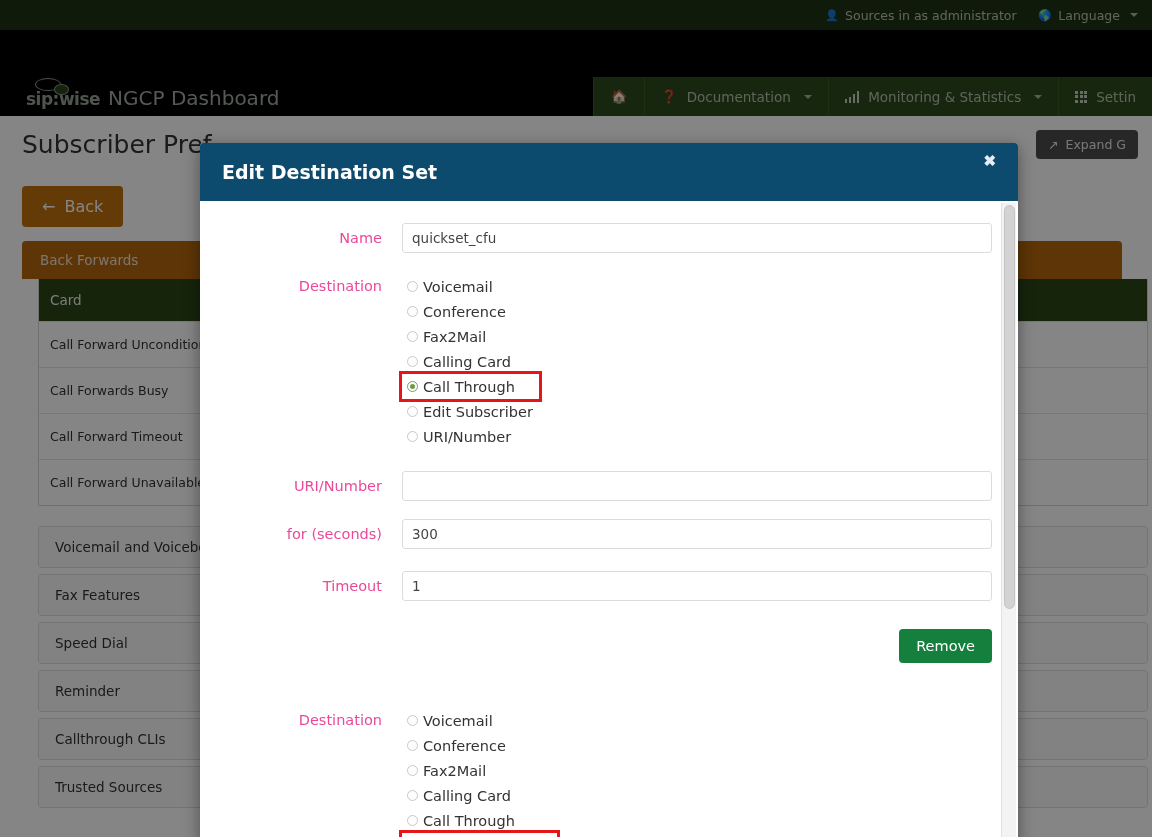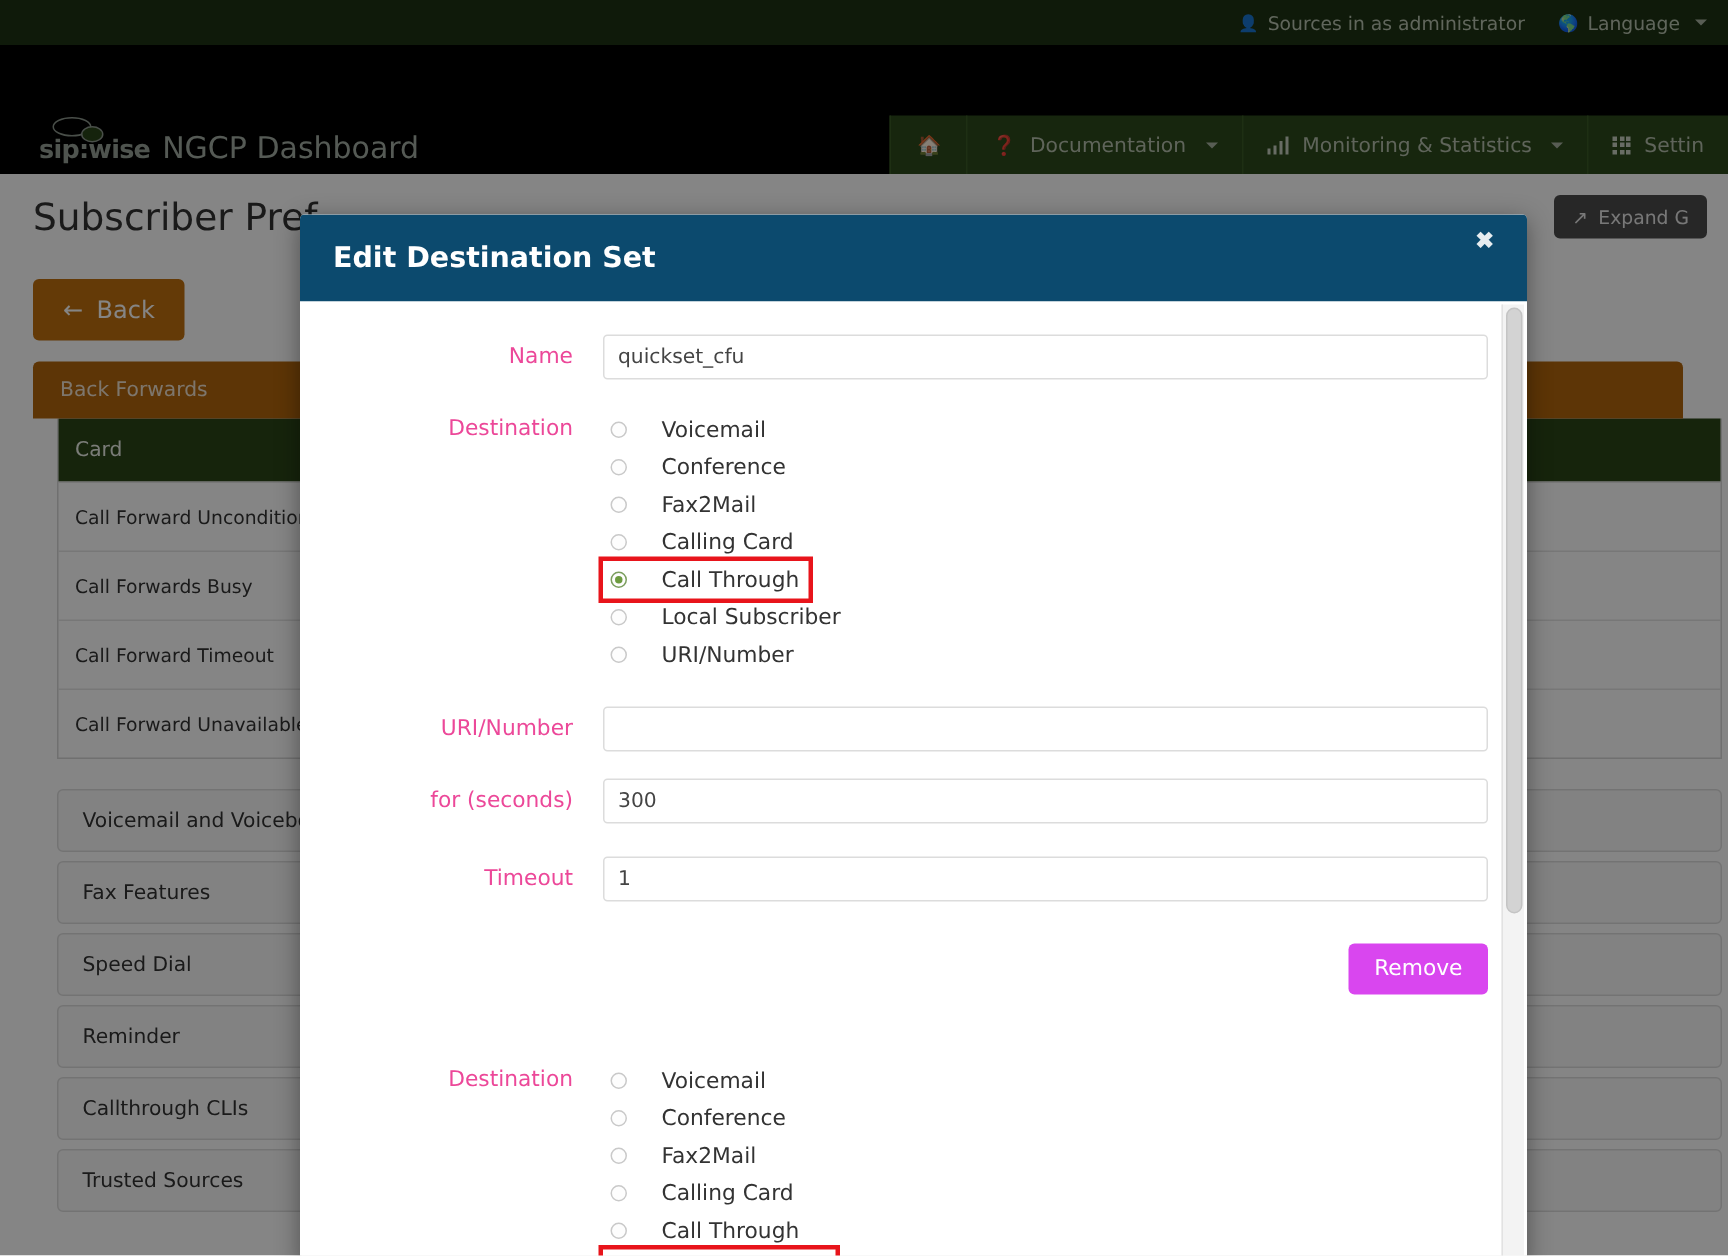--- a/index.html
+++ b/index.html
@@ -139,42 +139,42 @@
   .form-field { flex: 1; max-width: 598px; }
   .txt {
     width: 100%; height: 30px; border: 1px solid #dcdcdc; border-radius: 3px;
     padding: 4px 9px; font-size: 13.5px; color: #444;
     font-family: "DejaVu Sans", sans-serif; background:#fff;
   }
   .txt::placeholder { color:#b3b3b3; }
 
   .radio-list { padding-top: 3px; }
   .radio-row {
-    display:flex; align-items:center; gap: 23px;
+    display:flex; align-items:center; gap: 5px;
     height: 25px; padding-left: 5px; position: relative;
   }
   .radio-row .dot {
     width: 11px; height: 11px; border-radius: 50%;
     border: 1px solid #c9c9c9; background: #fdfdfd; flex: none;
     display:flex; align-items:center; justify-content:center;
   }
   .radio-row.sel .dot { border-color: #7b9e5e; }
   .radio-row.sel .dot::after {
     content:""; width: 5px; height: 5px; border-radius: 50%; background: #6d9b3f;
   }
   .radio-row .lbl { font-size: 14.5px; color: #333; }
   .radio-row.boxed {
     outline: 3px solid #e8141b; outline-offset: 0;
     width: 137px;
   }
   .radio-row.boxed.wide { width: 155px; }
 
   .actions { display:flex; justify-content: flex-end; max-width: 598px; margin-left: 176px; }
   .remove-btn {
-    background: #d946ef; color: #fff; border: none; border-radius: 4px;
+    background: #15803d; color: #fff; border: none; border-radius: 4px;
     font-size: 14.5px; padding: 9px 17px; cursor: pointer;
     font-family: "DejaVu Sans", sans-serif;
   }
 
   
   .mscroll {
     position: absolute; right: 2px; top: 60px; width: 15px; bottom: 0;
     background: #f3f3f3; border-left: 1px solid #e2e2e2;
   }
   .mscroll .thumb {
@@ -356,21 +356,21 @@
           <div class="radio-row">
             <span class="dot"></span>
             <span class="lbl">Calling Card</span>
           </div>
           <div class="radio-row sel boxed">
             <span class="dot"></span>
             <span class="lbl">Call Through</span>
           </div>
           <div class="radio-row">
             <span class="dot"></span>
-            <span class="lbl">Local Subscriber</span>
+            <span class="lbl">Edit Subscriber</span>
           </div>
           <div class="radio-row">
             <span class="dot"></span>
             <span class="lbl">URI/Number</span>
           </div>
         </div>
       </div>
     </div>
 
     <div class="form-row" style="margin-top:22px;">

